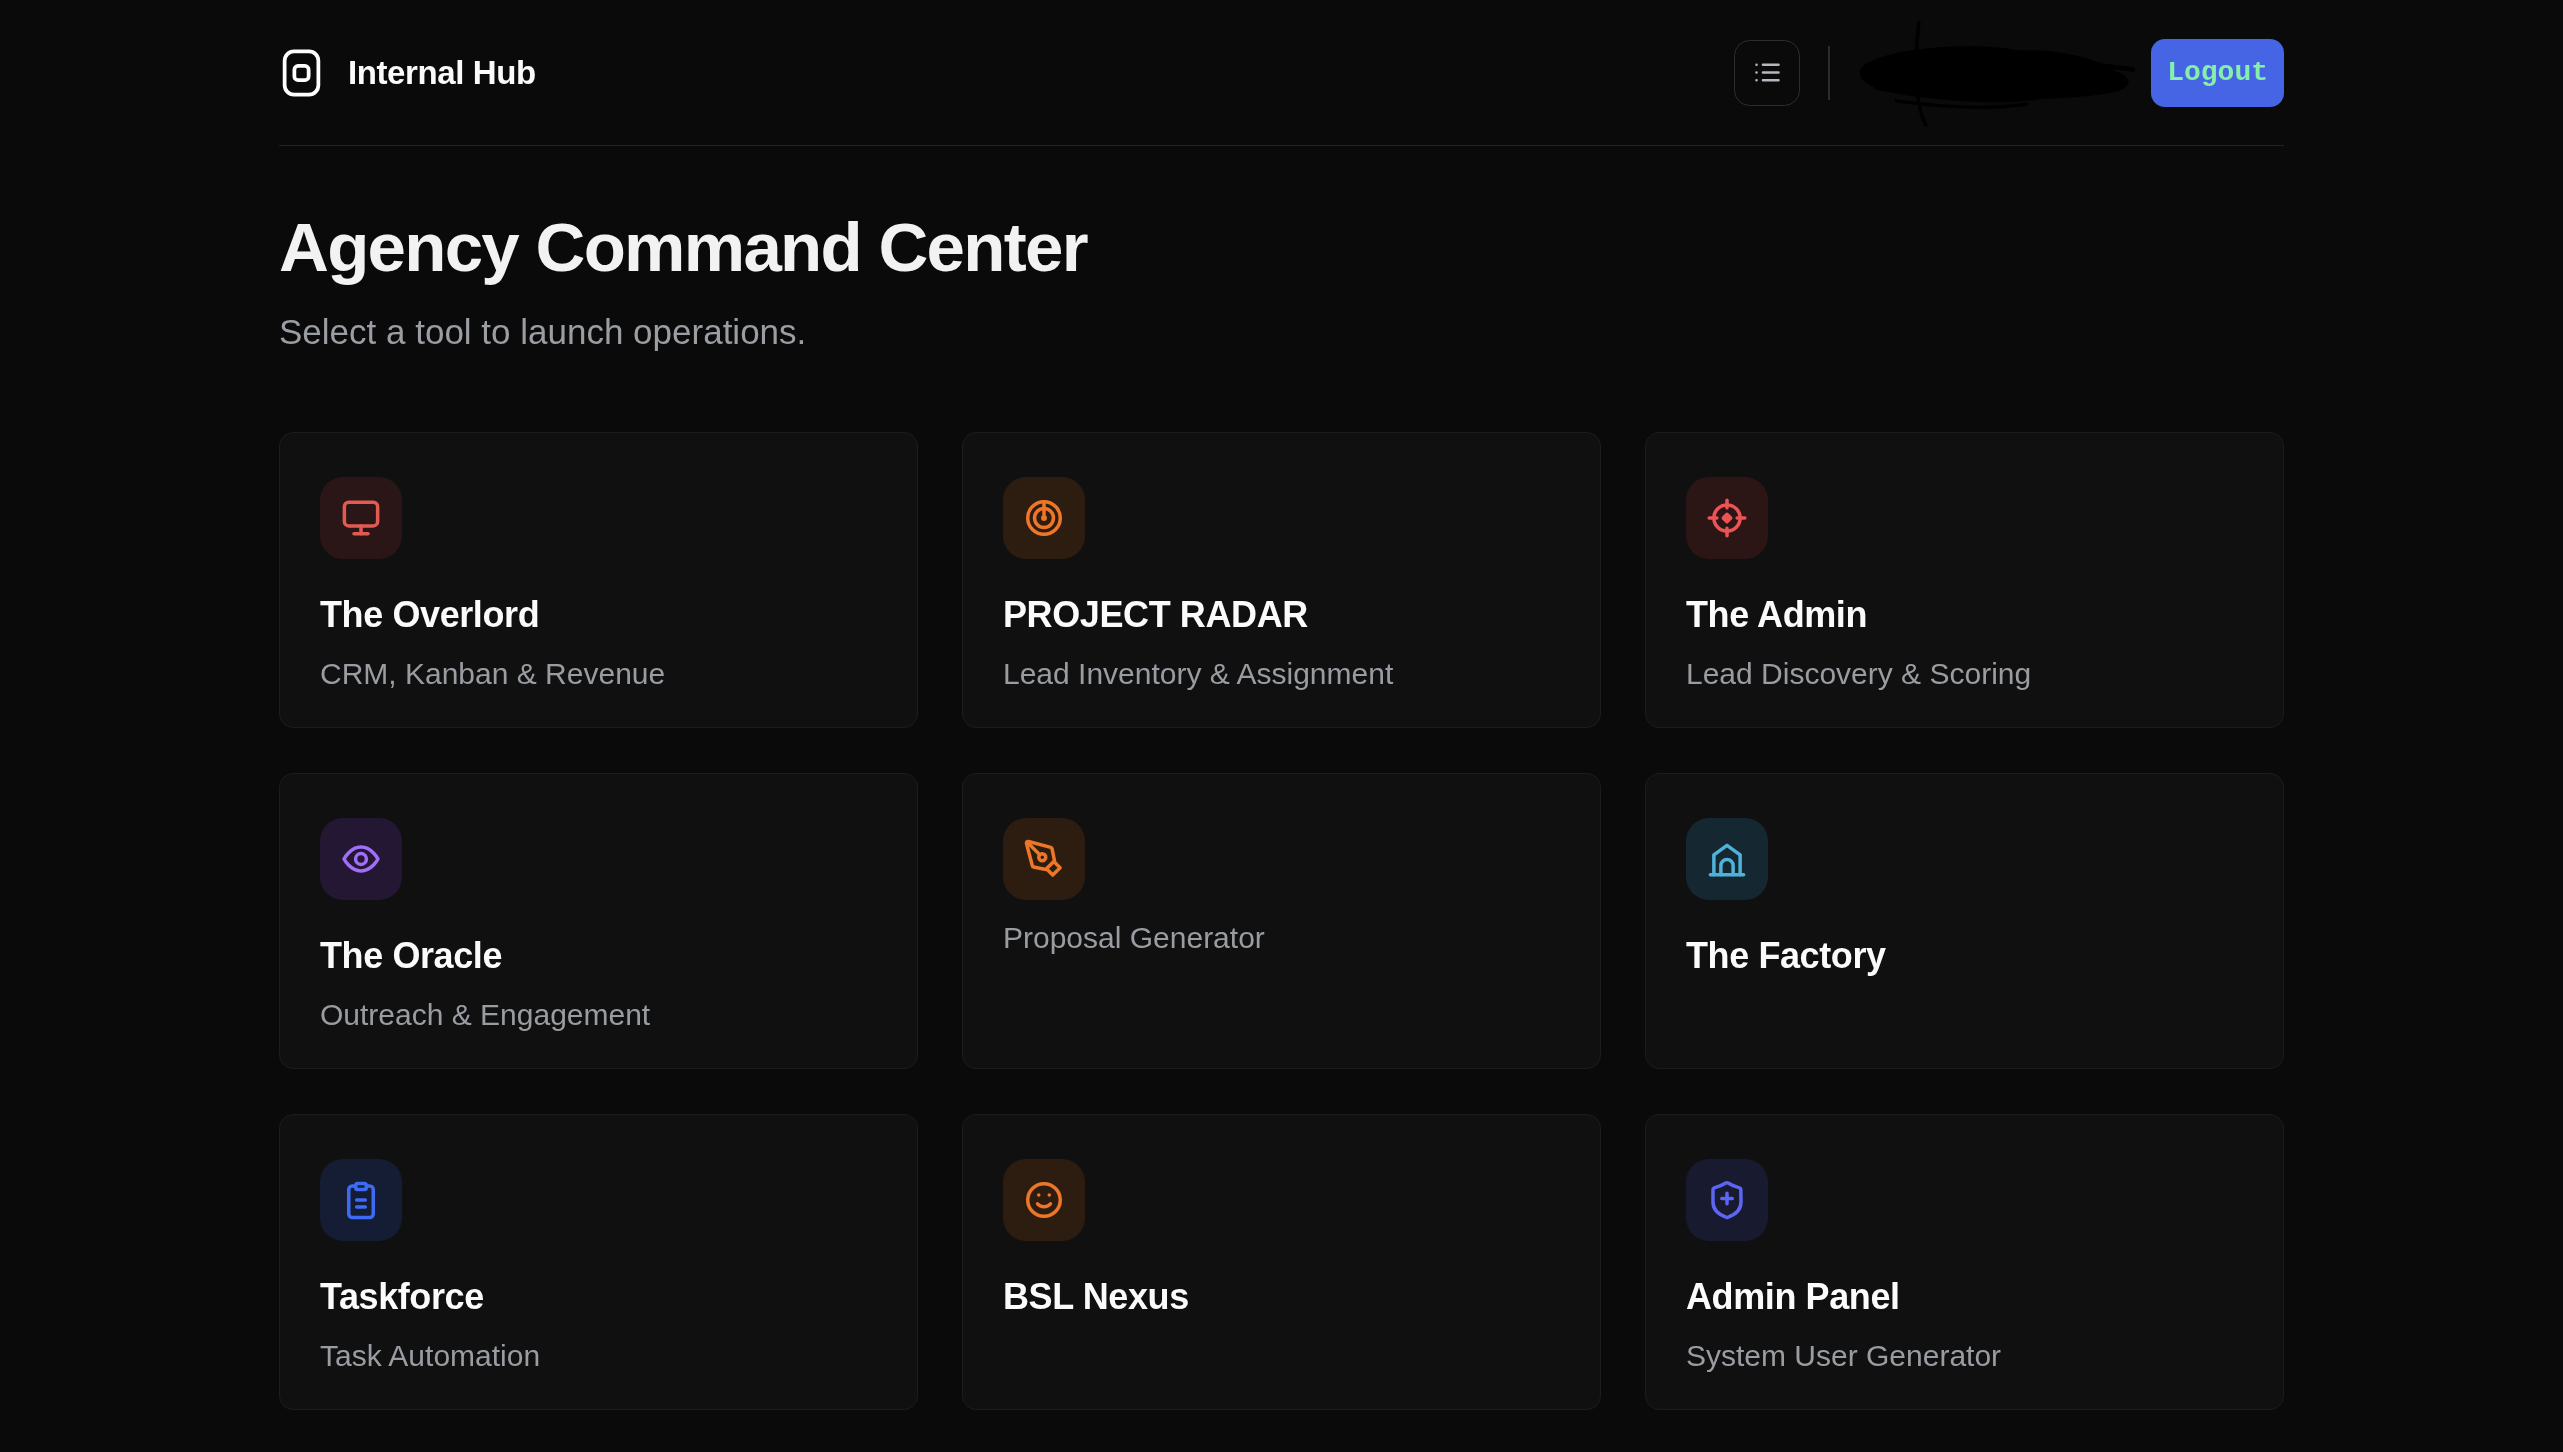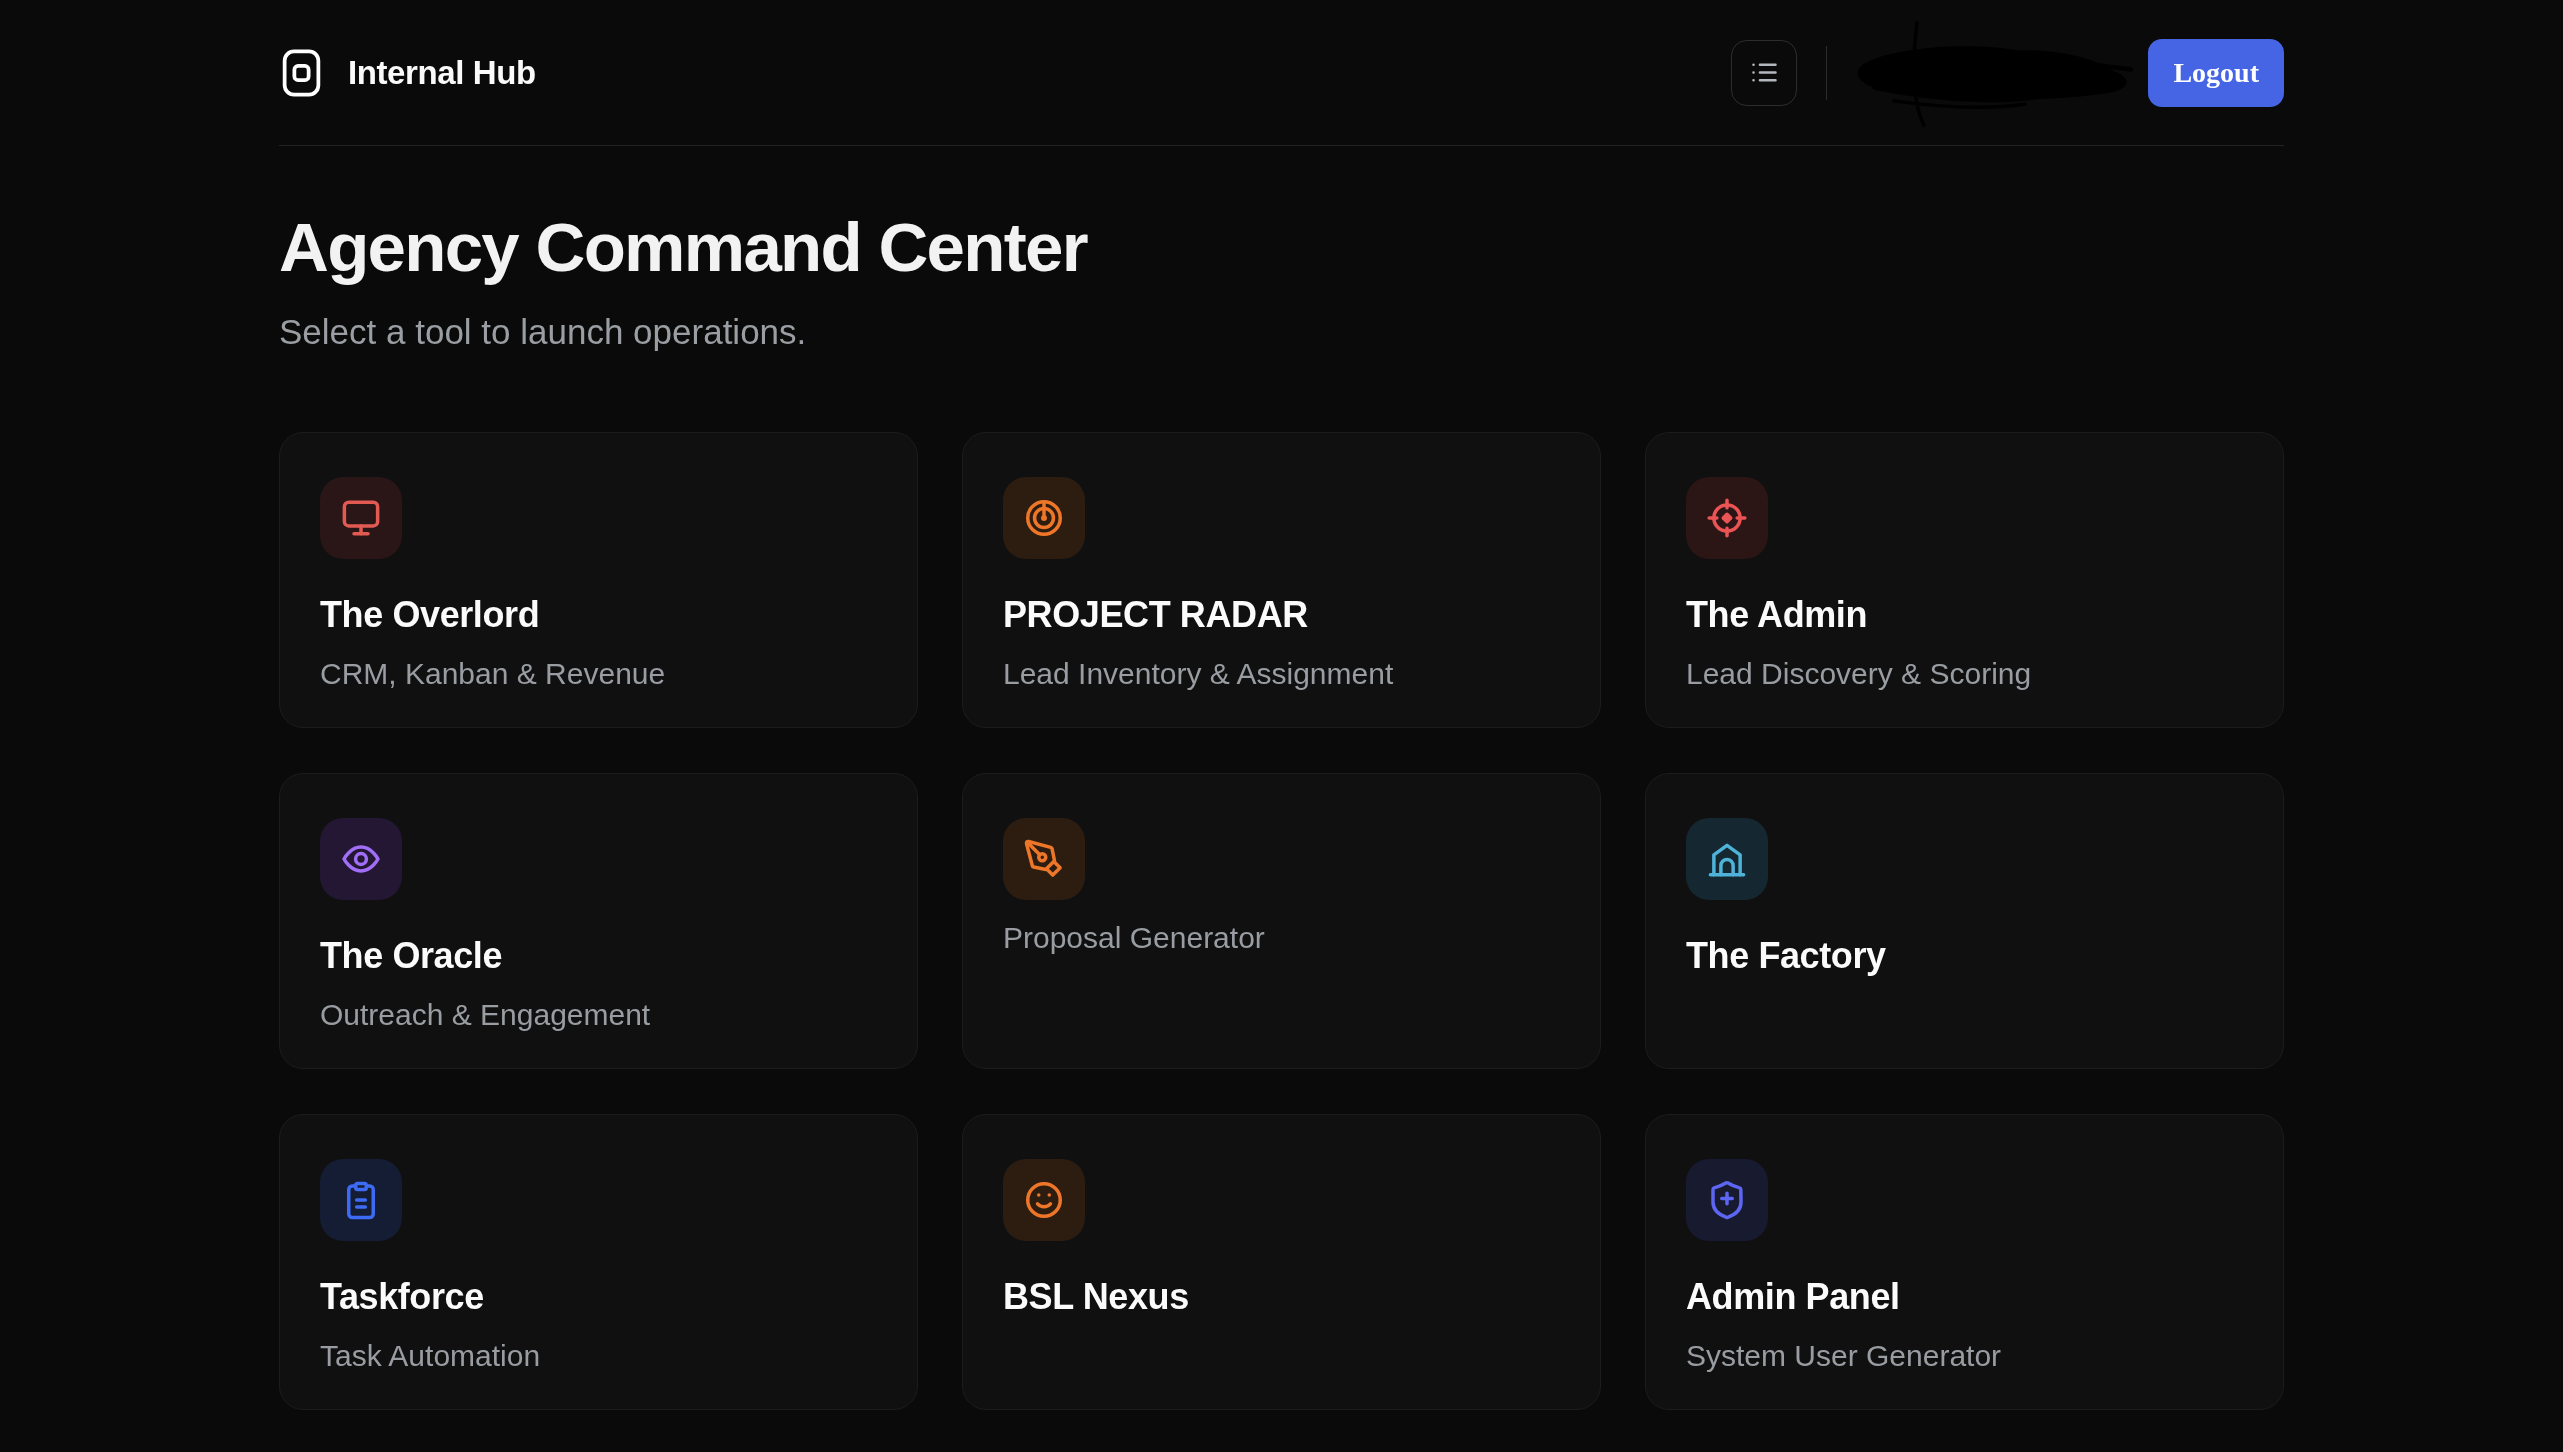--- a/index.html
+++ b/index.html
@@ -21,32 +21,32 @@
   .top-right{display:flex;align-items:center;gap:23px}
   .icon-btn{
     width:66px;height:66px;border:1.7px solid #2d2d30;border-radius:15.7px;
     background:transparent;color:#b4b7bd;display:flex;align-items:center;justify-content:center;
     cursor:pointer;
   }
   .icon-btn svg{width:31px;height:31px}
   .vdivider{width:1.7px;height:54px;background:#2c2c2f;margin-left:5.2px}
   .redaction{display:block;margin:0 -12.2px 0 -8.7px}
   .logout-btn{
-    height:68px;padding:0 25px;border:none;border-radius:14px;
-    color:#ffffff;font-size:28px;font-weight:600;font-family:Liberation Serif, serif;
+    height:68px;padding:0 16px;border:none;border-radius:14px;
+    color:#86efac;font-size:28px;font-weight:600;font-family:Liberation Mono, monospace;
     display:flex;align-items:center;cursor:pointer;
   }
   
   .page-title{font-size:69px;line-height:1.05;font-weight:700;letter-spacing:-1.7px;margin:66px 0 0;color:#f2f2f3}
   .page-subtitle{font-size:35px;color:#9a9ea3;margin:28px 0 0;font-weight:400}
   
   .grid{display:grid;grid-template-columns:repeat(3,1fr);gap:45px 44px;margin-top:80px}
   .card{
     box-sizing:border-box;height:296px;padding:44px 40px;
-    background:#101011;border:0.9px solid #1c1c1f;border-radius:24px;
+    background:#101011;border:0.9px solid #1c1c1f;border-radius:14px;
     cursor:pointer;
   }
   .tile{width:82px;height:82px;border-radius:23px;display:flex;align-items:center;justify-content:center}
   .tile svg{width:42px;height:42px;display:block}
   .card h2{font-size:36px;font-weight:700;letter-spacing:-0.4px;margin:35px 0 0;color:#fbfbfc}
   .card .desc{font-size:30px;color:#989c a1;color:#999da2;margin:21px 0 0;font-weight:400}
 </style>
 </head>
 <body>
 

